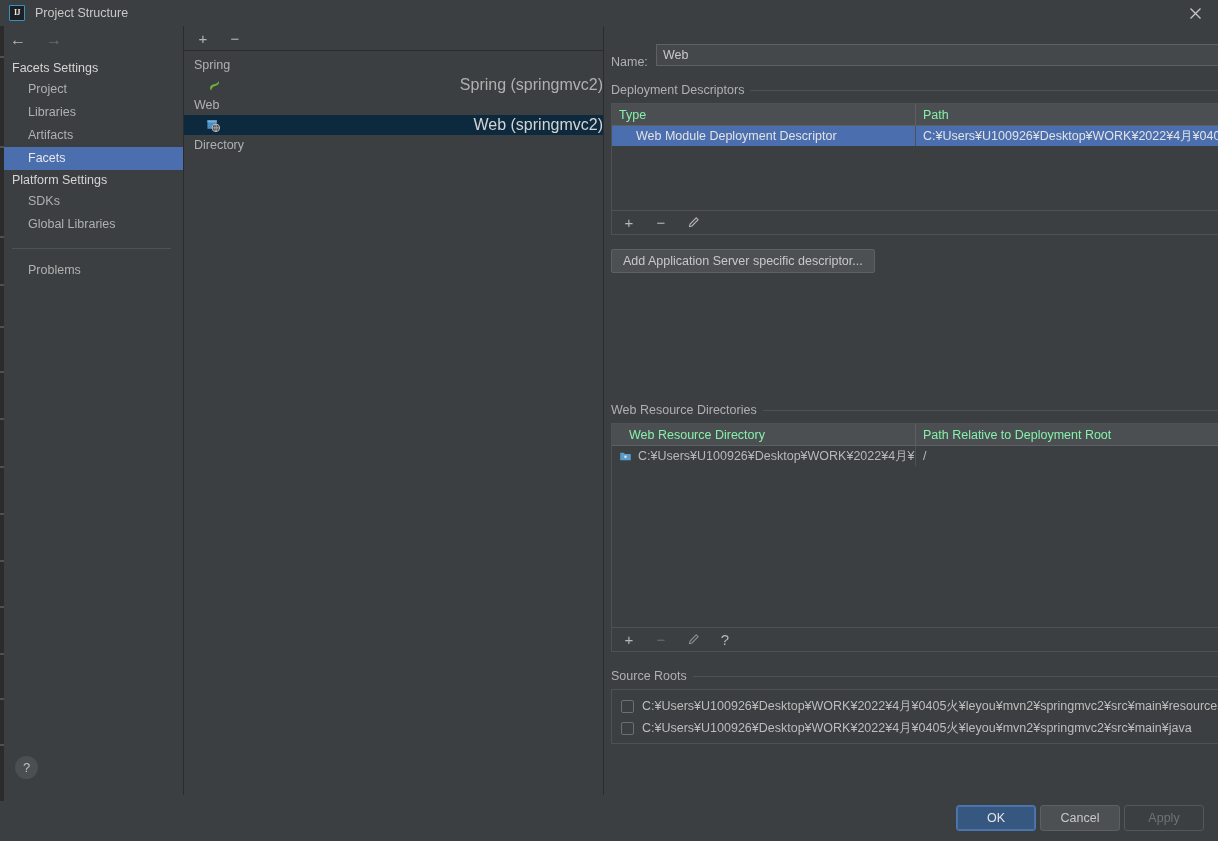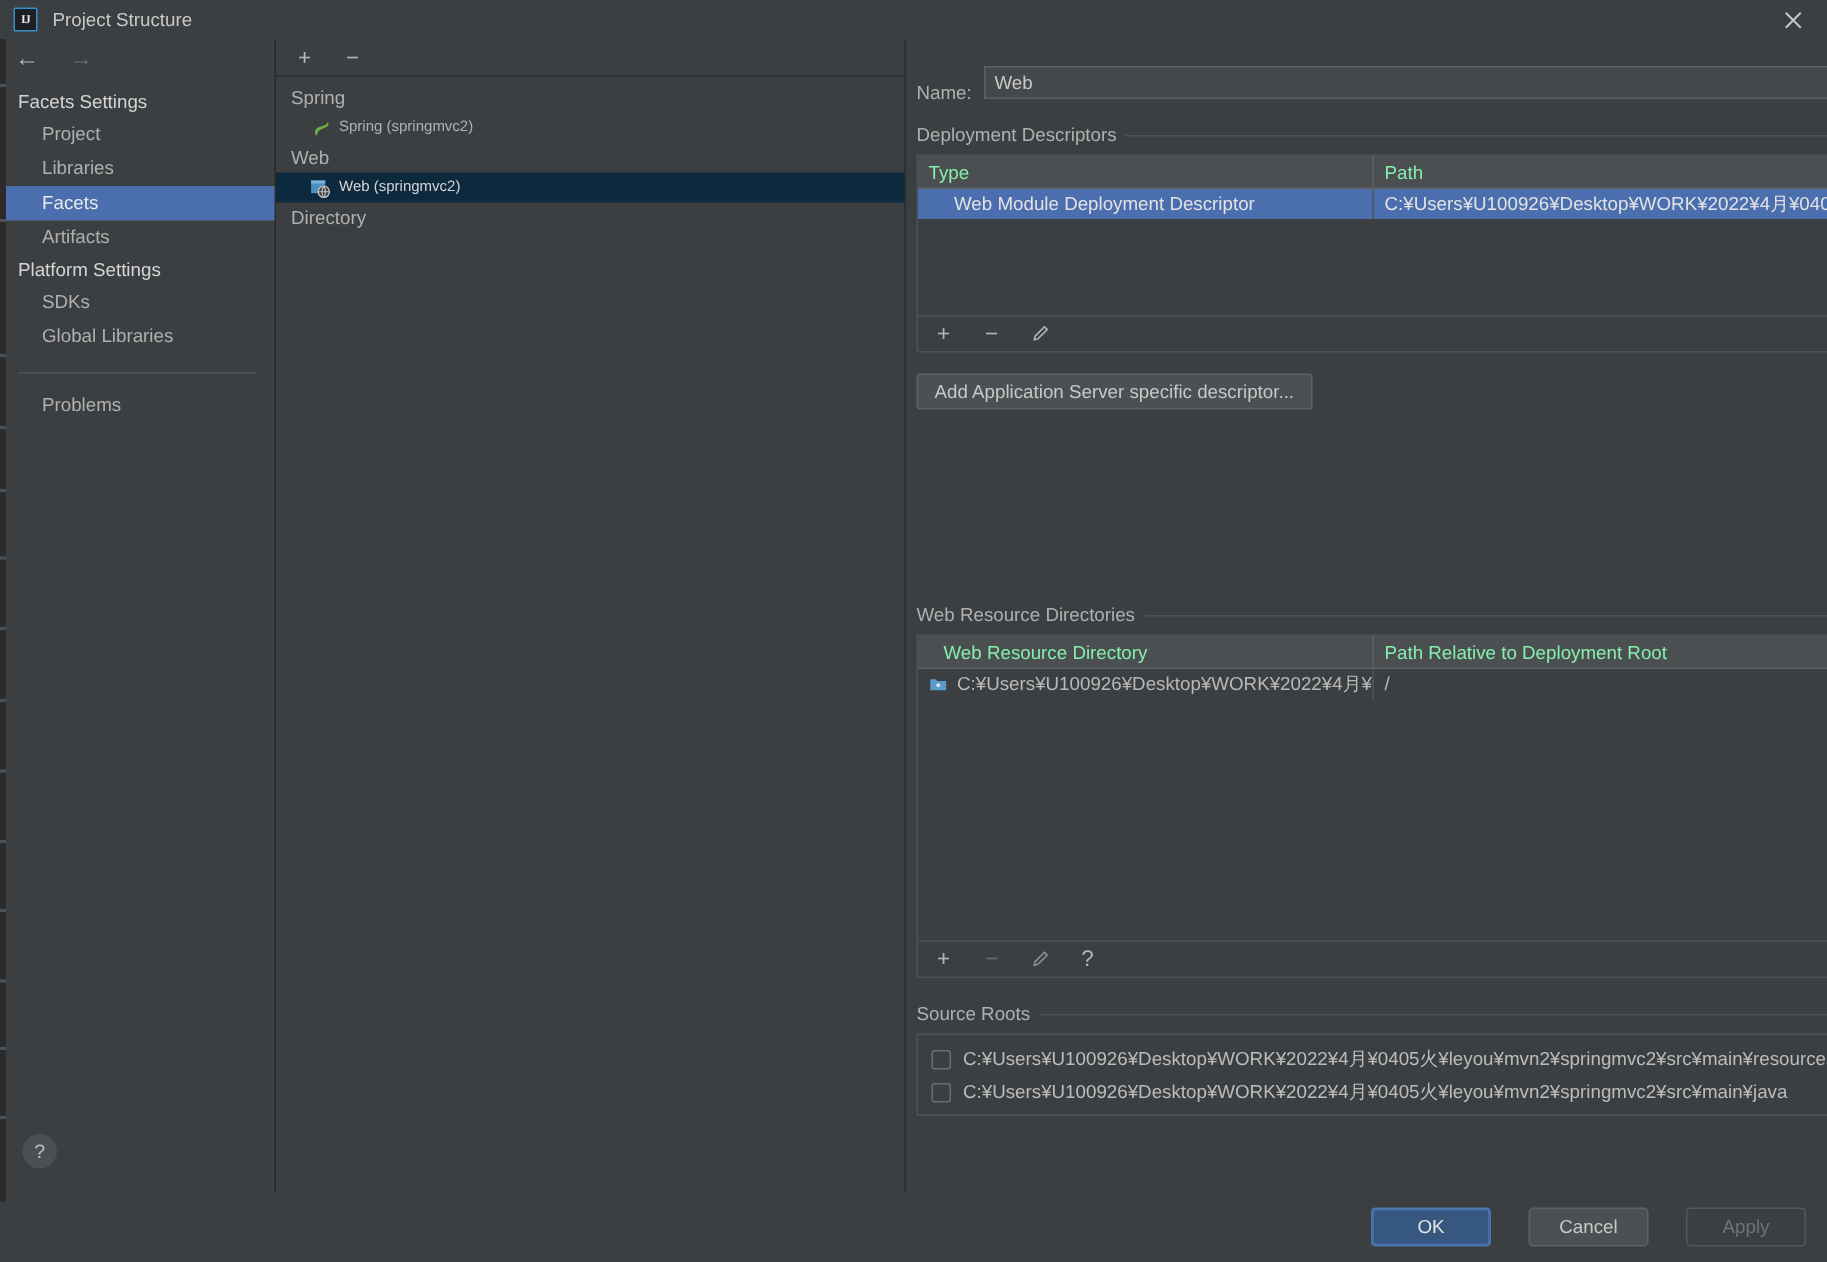--- a/index.html
+++ b/index.html
@@ -181,27 +181,28 @@
   .tb-icon.disabled { color: #6a6d6f; }
   .tree-body { flex: 1; padding-top: 4px; }
   .tree-group {
     padding: 2px 0 2px 10px;
     font-size: 12.5px;
     color: #b0b0b0;
     line-height: 16px;
   }
   .tree-leaf {
     padding: 2px 0 2px 22px;
-    font-size: 10px;
+    font-size: 16px;
     color: #b0b0b0;
     line-height: 16px;
     display: flex;
     align-items: center;
     gap: 5px;
     cursor: default;
+    justify-content: space-between;
   }
   .tree-leaf.selected {
     background: #0d293e;
     color: #d4d4d4;
   }
   .ic { width: 15px; height: 15px; flex: 0 0 15px; display:block; }
   
   .detail {
     flex: 1;
     min-width: 0;
@@ -347,21 +348,21 @@
   }
   
   .footer {
     height: 46px;
     min-height: 46px;
     background: #3c3f41;
     display: flex;
     align-items: center;
     justify-content: flex-end;
     padding-right: 14px;
-    gap: 25px;
+    gap: 4px;
     position: relative;
     z-index: 20;
   }
   .fbtn {
     min-width: 80px;
     height: 26px;
     border-radius: 3px;
     font-size: 12.5px;
     font-family: "Liberation Sans", "DejaVu Sans", sans-serif;
     cursor: default;
@@ -404,22 +405,22 @@
 
     <div class="leftnav">
       <div class="nav-toolbar">
         <div class="arrow-btn arrow-back">←</div>
         <div class="arrow-btn arrow-fwd">→</div>
       </div>
       <div class="nav-list">
         <div class="nav-head">Facets Settings</div>
         <div class="nav-item">Project</div>
         <div class="nav-item">Libraries</div>
+        <div class="nav-item">Artifacts</div>
         <div class="nav-item selected">Facets</div>
-        <div class="nav-item">Artifacts</div>
         <div class="nav-head">Platform Settings</div>
         <div class="nav-item">SDKs</div>
         <div class="nav-item">Global Libraries</div>
         <div class="nav-sep"></div>
         <div class="nav-item">Problems</div>
       </div>
       <div class="help-wrap">
         <div class="help-btn">?</div>
       </div>
     </div>

